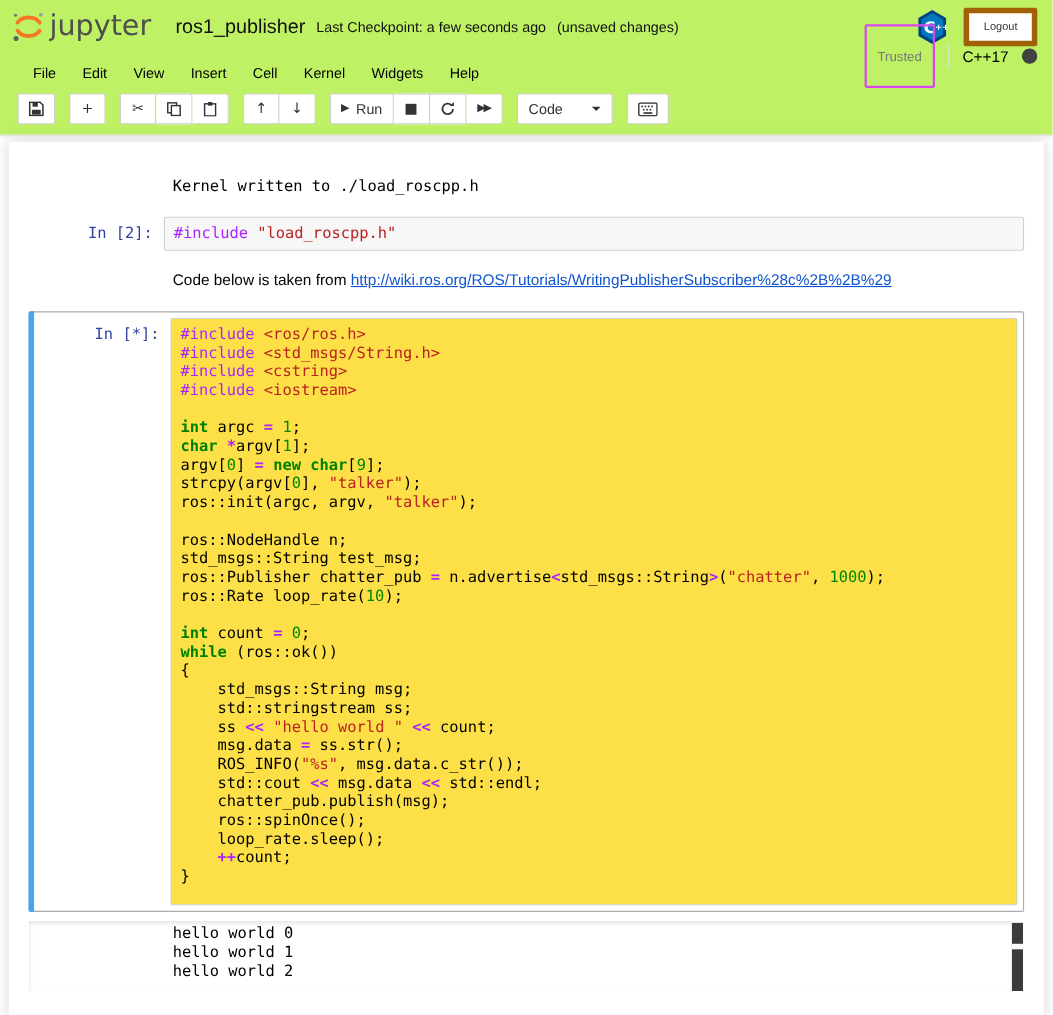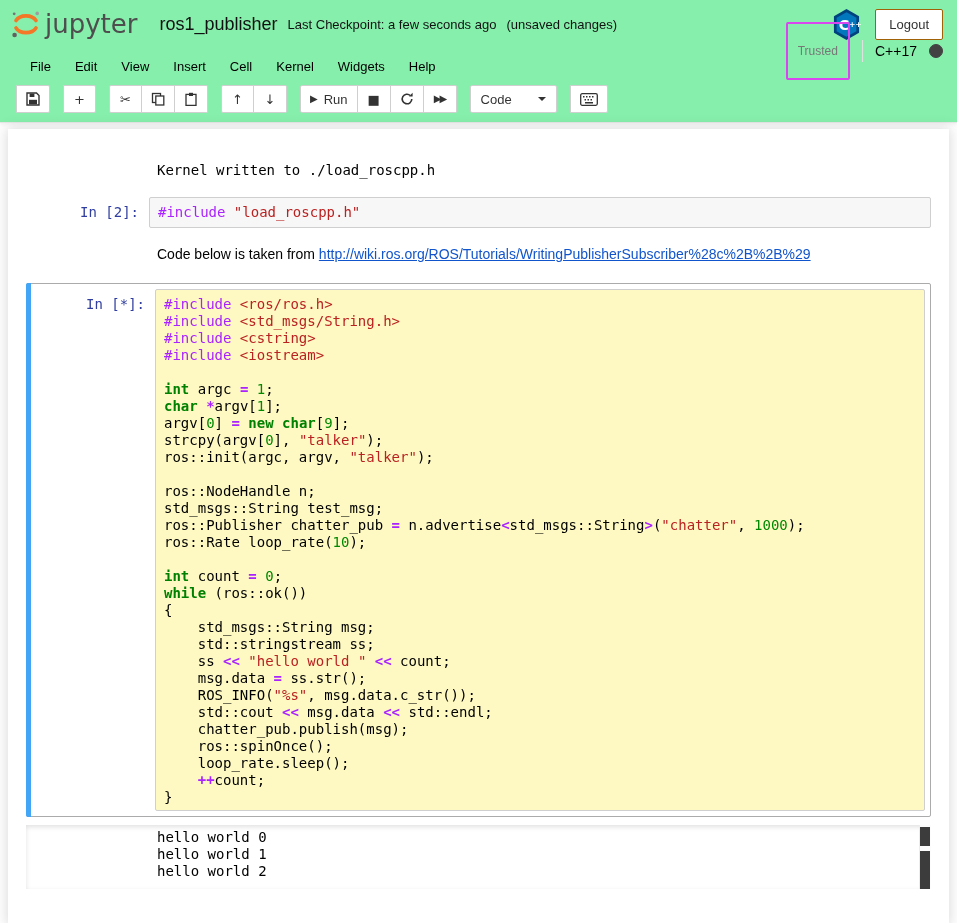--- a/index.html
+++ b/index.html
@@ -1,27 +1,27 @@
 <!DOCTYPE html>
 <html><head>
 <meta charset="utf-8">
 <style>
   * { margin:0; padding:0; box-sizing:border-box; }
   html,body { width:957px; height:923px; overflow:hidden; background:#fff;
               font-family:"Liberation Sans", sans-serif; }
 
   
-  #header { background:#86efac; }
+  #header { background:#bef264; }
   .header-top { display:flex; align-items:center; height:46px; padding:2px 14px 0 10px; }
   .logo { display:flex; align-items:center; cursor:pointer; }
   .logo-text { font-size:26px; color:#4e4e4e; margin-left:3px; font-family:"DejaVu Sans",sans-serif; }
   .nb-title { font-size:18px; color:#111; margin-left:22px; cursor:pointer; }
   .checkpoint { font-size:13px; color:#111; margin-left:10px; }
   .header-right { margin-left:auto; display:flex; align-items:center; gap:14px; }
-  .logout-btn { border:1px solid #a16207; background:#fff; padding:7px 13px; font-size:13px;
+  .logout-btn { border:5px solid #a16207; background:#fff; padding:7px 13px; font-size:10px;
                 border-radius:2px; color:#333; cursor:pointer; font-family:inherit; }
 
   
   .menubar { display:flex; align-items:flex-end; height:34px; padding:0 14px 0 18px; }
   .menu-items { display:flex; }
   .menu-item { padding:6px 12px; font-size:13px; color:#000; cursor:pointer; }
   .menu-right { margin-left:auto; display:flex; align-items:center; }
   .trusted-badge { font-size:12px; color:#777; border:2px solid #d946ef; padding:20px 10px; border-radius:2px; }
   .kernel-sep { width:1px; height:22px; background:#e0e0e0; margin:0 12px; }
   .kernel-name { font-size:14px; color:#000; margin-right:12px; }
@@ -58,21 +58,21 @@
   .output-text { font-family:"DejaVu Sans Mono",monospace; font-size:14px; line-height:17px;
                  padding:5px 8px; white-space:pre; color:#000; }
   .md-row { display:flex; padding:9px 0 11px; }
   .md-body { padding:4px 8px; font-size:14px; color:#000;text-align:right; }
   .md-link { color:#1155CC; text-decoration:underline; cursor:pointer; }
 
   .cell-selected { position:relative; border:1px solid #ababab; border-radius:2px; margin-top:6px; }
   .cell-selected::before { content:""; position:absolute; left:-1px; top:-1px; bottom:-1px; width:5px;
                            background:#42A5F5; border-radius:2px 0 0 2px; }
   .cell-selected .code-cell { padding:5px; }
-  .big-input { padding-bottom:4px; background:#fef9c3; }
+  .big-input { padding-bottom:16px; background:#fde047; }
 
   
   .tk-t { color:#000; }
   .tk-k { color:#008000; font-weight:bold; }
   .tk-s { color:#BA2121; }
   .tk-n { color:#008800; }
   .tk-o { color:#AA22FF; font-weight:bold; }
   .tk-m { color:#AA22FF; }
 
   

